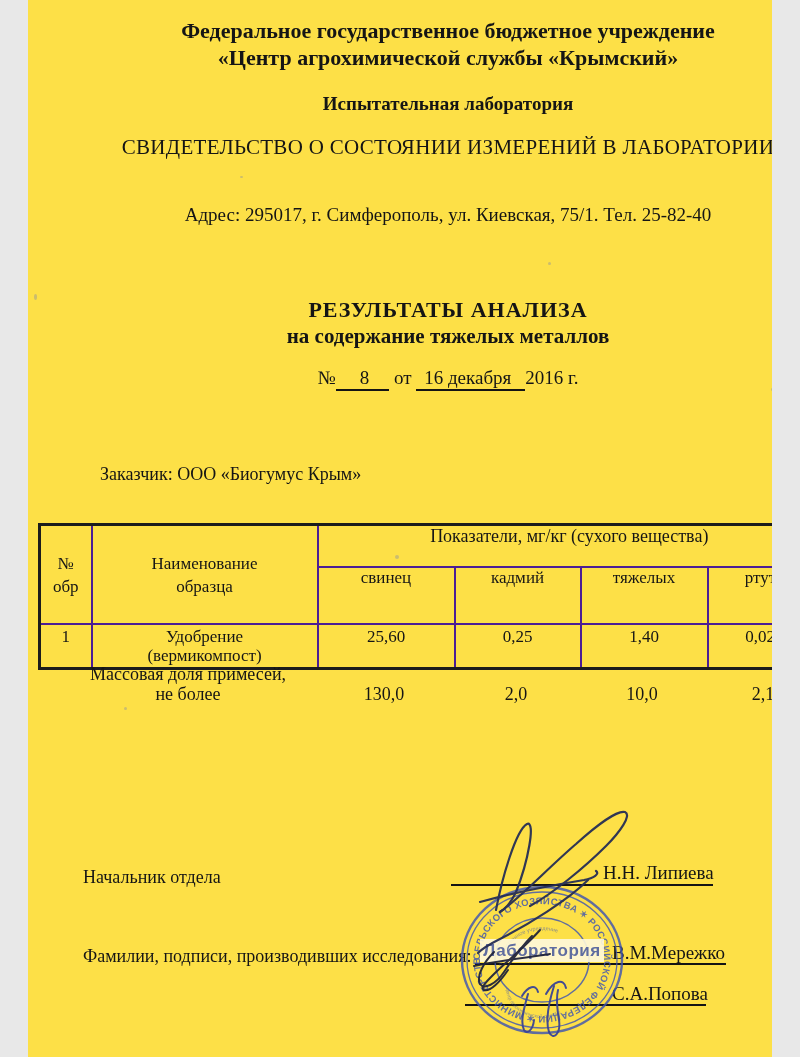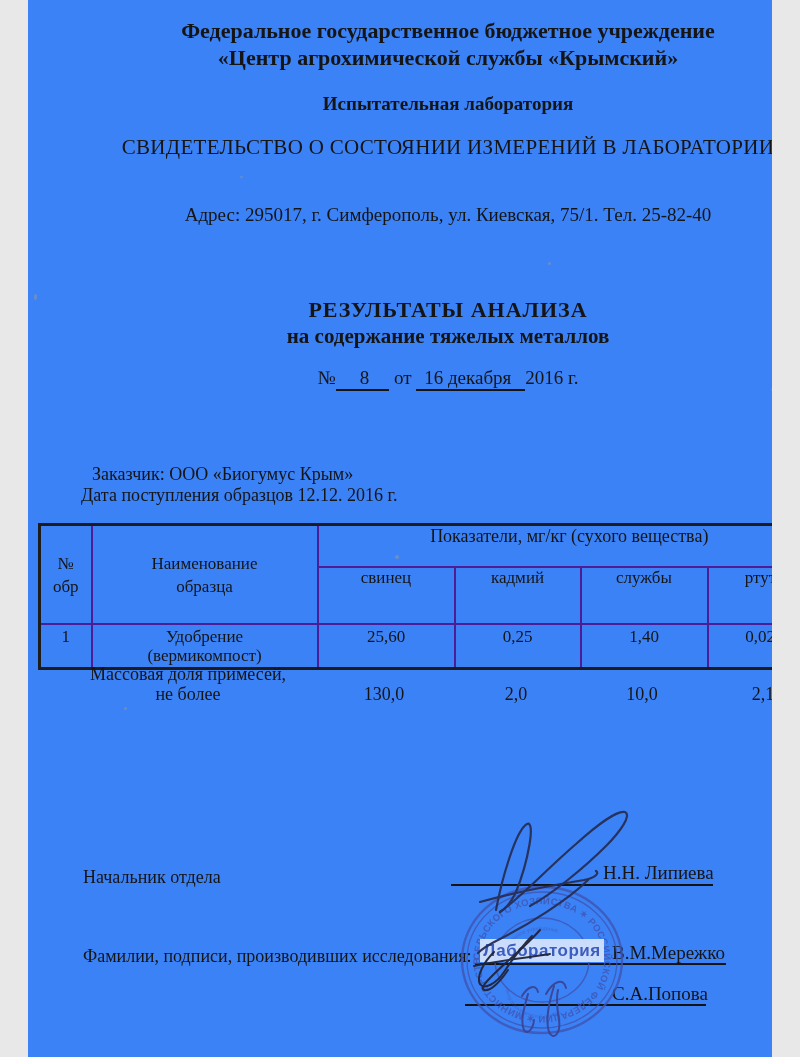--- a/index.html
+++ b/index.html
@@ -1,37 +1,37 @@
 <!DOCTYPE html>
 <html><head>
 <meta charset="utf-8">
 <style>
   html,body{margin:0;padding:0;background:#e8e8e8;}
   .page{
     position:relative;width:744px;height:1057px;margin:0 auto;
-    background:#3b82f6;overflow:hidden;
+    background:#fde047;overflow:hidden;
     font-family:"Liberation Serif", serif;color:#151515;
   }
   .abs{position:absolute;}
   .centered{left:40px;width:760px;text-align:center;}
   .pre{white-space:pre-line;}
   
   .org1{top:18px;font-size:22px;font-weight:bold;}
   .org2{top:45px;font-size:22px;font-weight:bold;}
   .lab{top:93px;font-size:19px;font-weight:bold;}
   .cert{top:135px;font-size:21px;font-weight:normal;letter-spacing:.3px;}
   .certno{top:161px;font-size:20px;font-weight:bold;}
   .addr{top:204px;font-size:19px;}
   .rtitle{top:297px;font-size:22px;font-weight:bold;letter-spacing:1px;}
   .rsub{top:324px;font-size:21px;font-weight:bold;}
   .repline{top:367px;font-size:19px;}
   .repline .ul{border-bottom:2px solid #141414;display:inline-block;line-height:21px;}
   .repline .ul.num{padding:0 20px 1px 24px;}
   .repline .ul.date{padding:0 14px 1px 8px;text-align:center;}
-  .cust{left:64px;top:464px;font-size:18px;}
+  .cust{left:72px;top:464px;font-size:18px;}
   .recv{left:53px;top:485px;font-size:18px;}
   
   table.results{
     position:absolute;left:10px;top:523px;width:782px;
     border-collapse:collapse;table-layout:fixed;
     border:3px solid #1c1c1c;font-size:17px;
   }
   table.results td{border:2px solid #4c1d95;text-align:center;padding:0;}
   td.grp{height:40px;vertical-align:top;padding-top:5px;font-size:18px;}
   td.met{height:55px;vertical-align:top;padding-top:6px;margin-left:20px;}
@@ -70,21 +70,20 @@
   <div class="abs centered rtitle">РЕЗУЛЬТАТЫ  АНАЛИЗА</div>
   <div class="abs centered rsub">на содержание  тяжелых металлов</div>
 
   <div class="abs centered repline">
     <span>№</span><span class="ul num">8</span>
     <span>от</span>
     <span class="ul date">16 декабря</span><span>2016 г.</span>
   </div>
 
   <div class="abs cust">Заказчик:  ООО «Биогумус Крым»</div>
-  <div class="abs recv">Дата поступления образцов 12.12. 2016 г.</div>
 
   <table class="results">
     <colgroup>
       <col style="width:52px">
         <col style="width:226px">
         <col style="width:137px">
       <col style="width:126px">
         <col style="width:127px">
         <col style="width:114px">
     </colgroup>
@@ -92,21 +91,21 @@
       <tr>
         <td rowspan="2" class="hcol pre">№
 обр</td>
         <td rowspan="2" class="hcol pre">Наименование
 образца</td>
         <td colspan="4" class="grp">Показатели, мг/кг (сухого вещества)</td>
       </tr>
       <tr>
         <td class="met">свинец</td>
         <td class="met">кадмий</td>
-        <td class="met">службы</td>
+        <td class="met">тяжелых</td>
         <td class="met">ртуть</td>
       </tr>
       <tr class="datarow">
         <td>1</td>
         <td class="pre">Удобрение
 (вермикомпост)</td>
         <td>25,60</td>
         <td>0,25</td>
         <td>1,40</td>
         <td>0,025</td>

